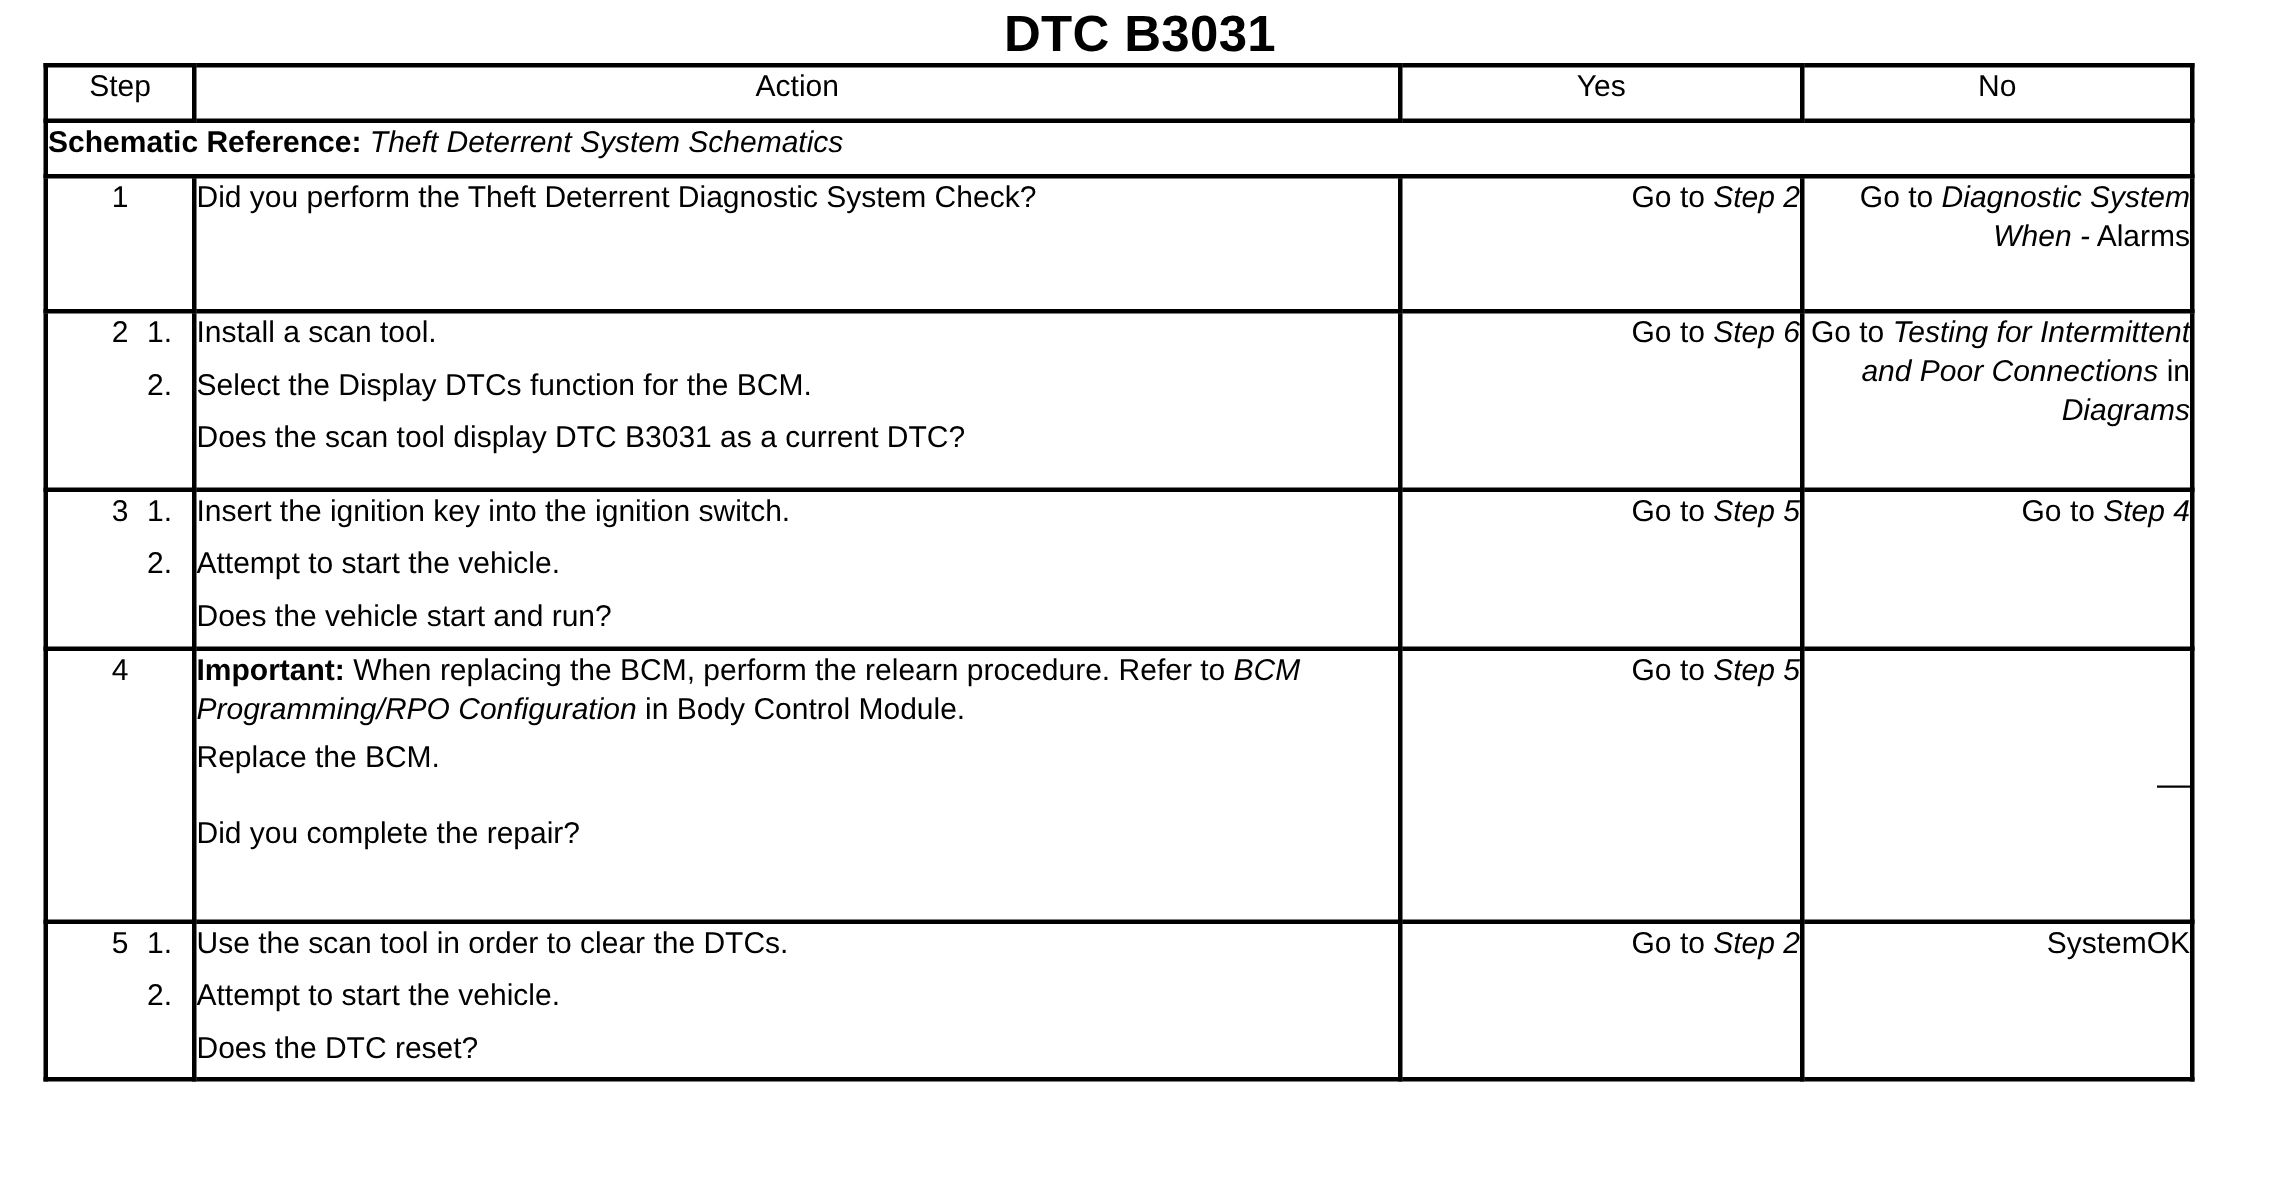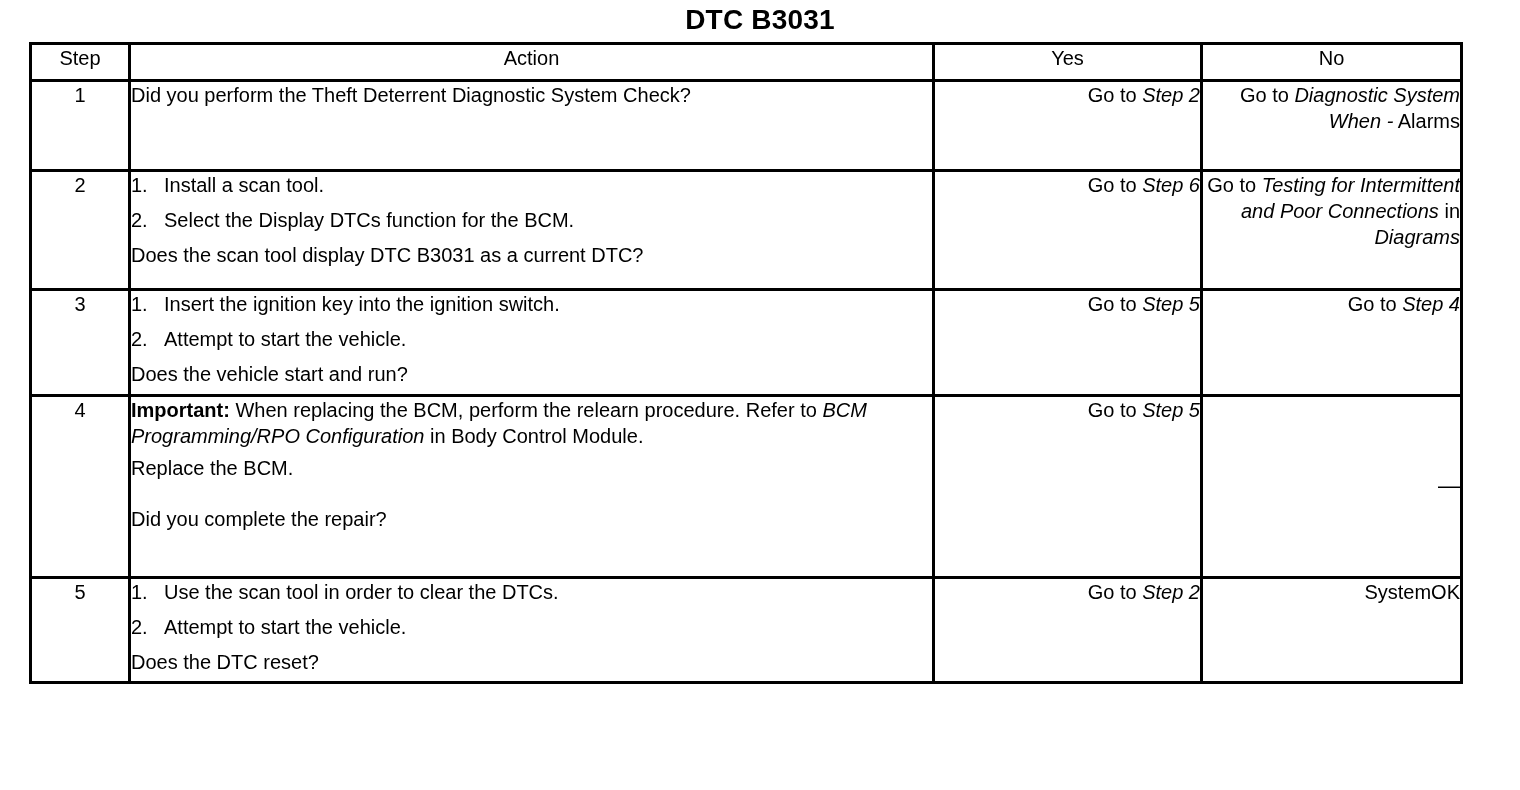--- a/index.html
+++ b/index.html
@@ -19,21 +19,21 @@
     position: relative;
     width: 1520px;
     height: 790px;
   }
   .doc-title {
     position: absolute;
     left: 0;
     top: 4px;
     width: 1520px;
     text-align: center;
-    font-size: 28px;
+    font-size: 34px;
     font-weight: bold;
     letter-spacing: 0.2px;
   }
   table.dtc {
     position: absolute;
     left: 29px;
     top: 42px;
     width: 1431px;
     border-collapse: collapse;
     table-layout: fixed;
@@ -76,21 +76,20 @@
   td.step {
     text-align: center;
     vertical-align: middle;
     font-size: 21px;
   }
   
   td.action {
     padding: 8px 10px 6px 14px;
   }
   td.action .num-item {
-    padding-left: 33px;
     text-indent: -33px;
     margin-bottom: 9px;
   }
   td.action .num-item .n { display: inline-block; width: 33px; text-indent: 0; }
   td.action .para { margin-bottom: 6px; }
   td.action .gap { height: 19px; }
   .bold { font-weight: bold; }
   .ital { font-style: italic; }
 
   
@@ -130,20 +129,25 @@
     </colgroup>
     <tbody>
 
       <tr class="hdr">
         <td>Step</td>
         <td>Action</td>
         <td>Yes</td>
         <td>No</td>
       </tr>
 
+      <tr class="schem">
+        <td colspan="4">
+          <span class="lbl">Schematic Reference:</span><span>&nbsp;</span><span class="ref">Theft Deterrent System Schematics</span>
+        </td>
+      </tr>
 
       <tr class="r1">
         <td class="step">1</td>
         <td class="action">
           <div class="para">Did you perform the Theft Deterrent Diagnostic System Check?</div>
         </td>
         <td class="ans">
           <span>Go to </span><span class="ital">Step 2</span>
         </td>
         <td class="ans">

